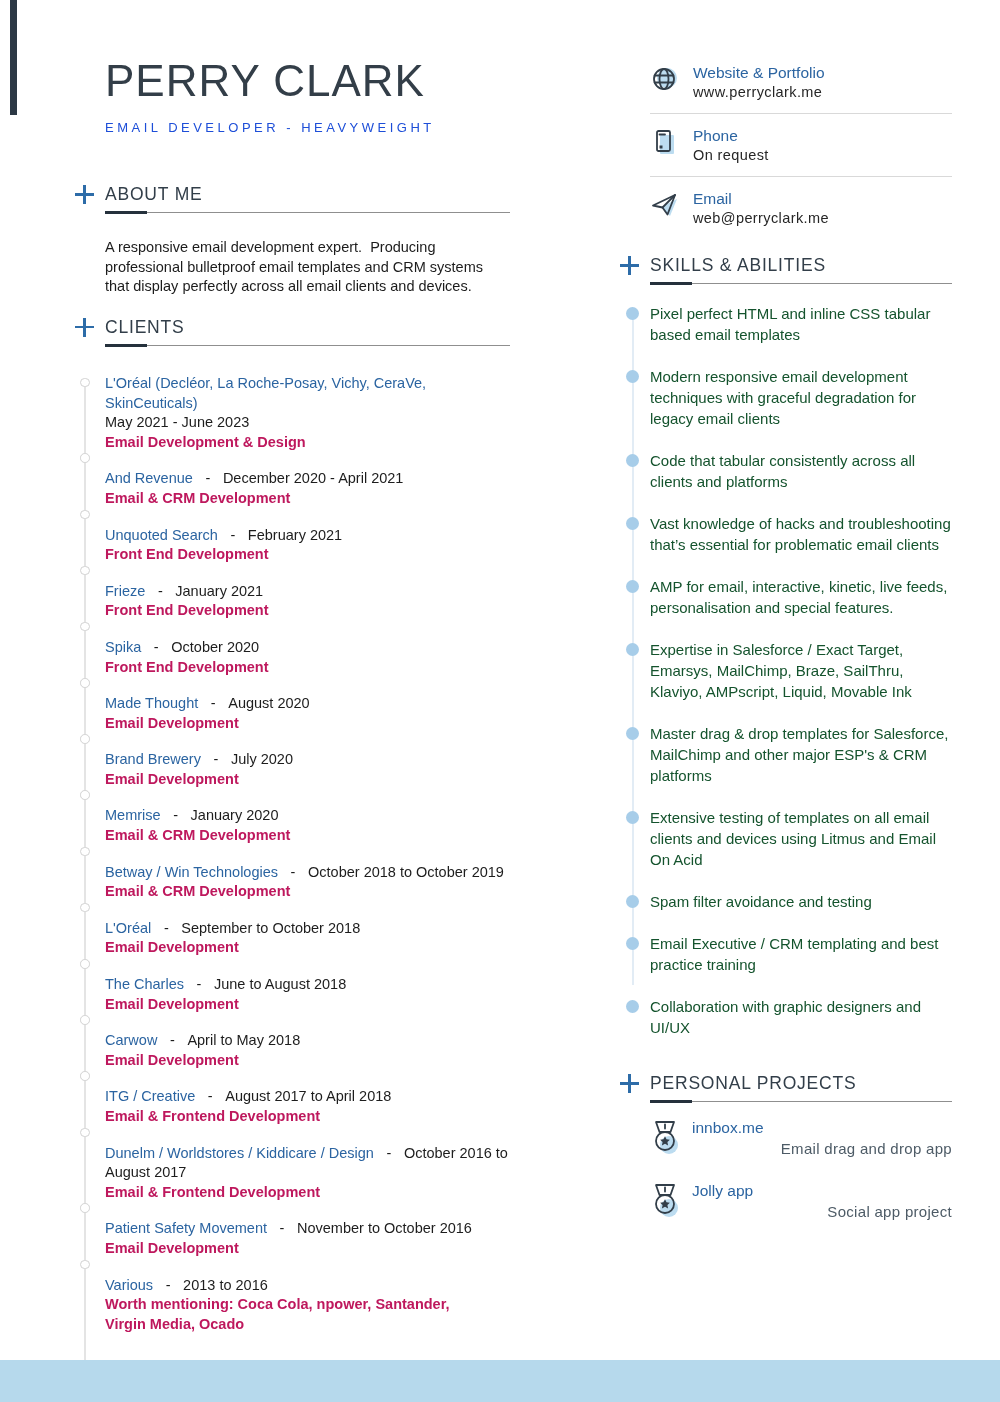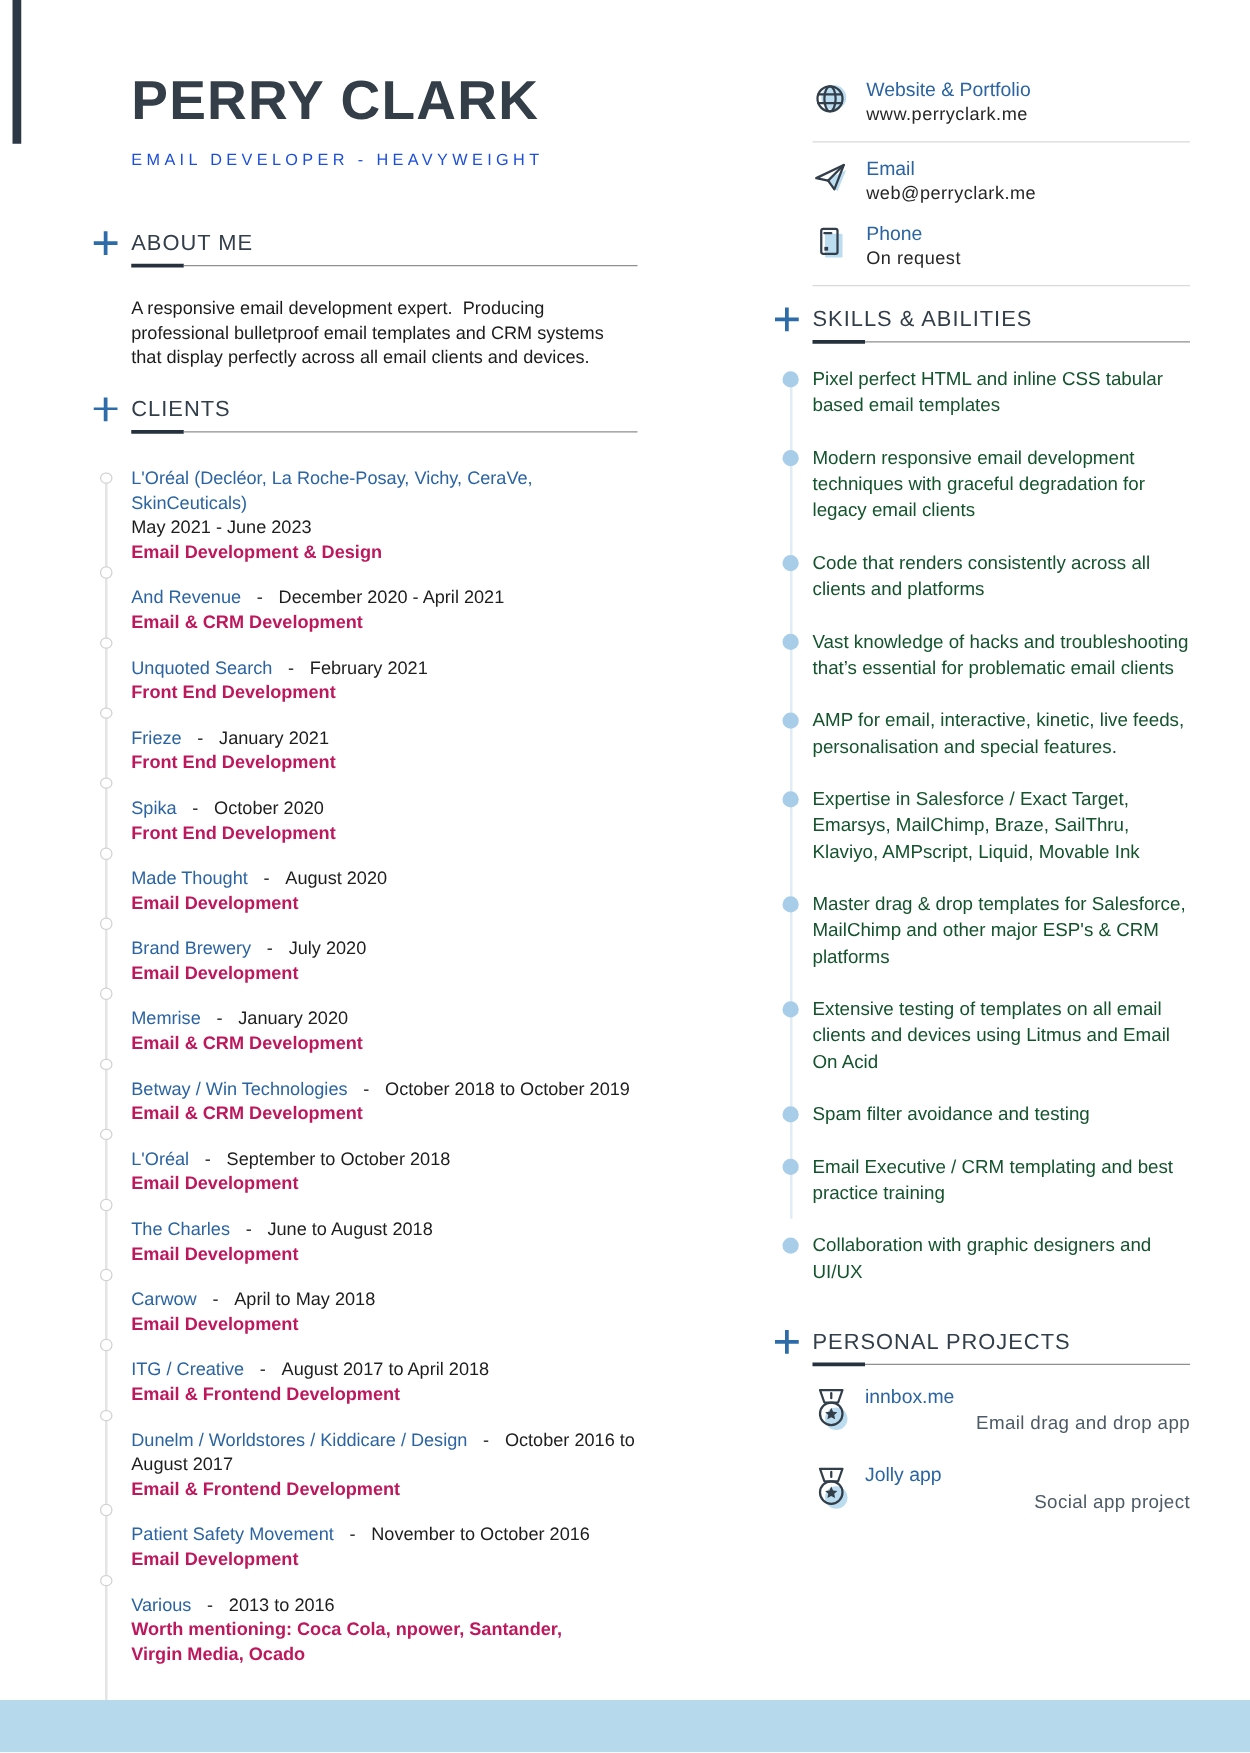--- a/index.html
+++ b/index.html
@@ -9,21 +9,21 @@
 
   
   .corner-bar { position:absolute; left:10px; top:0; width:7px; height:115px; background:#2c3845; }
   .footer-bar { position:absolute; left:0; bottom:0; width:100%; height:42px; background:#b6d9ec; }
 
   
   .left-col  { position:absolute; left:105px; top:40px; width:405px; }
   .right-col { position:absolute; left:650px; top:40px; width:302px; }
 
   
-  .name { font-size:44px; font-weight:bold; letter-spacing:1px; color:#333e48; margin-top:18px; line-height:1.05; }
+  .name { font-size:44px; font-weight:normal; letter-spacing:1px; color:#333e48; margin-top:18px; line-height:1.05; }
   .subtitle { margin-top:16px; font-size:13px; letter-spacing:3.5px; color:#1d4ed8; }
 
   
   .sec-head { position:relative; margin-top:49px; }
   .sec-head.tight { margin-top:20px; }
   .sec-title { font-size:17.5px; letter-spacing:0.8px; color:#323e49; line-height:21px; }
   .plus { position:absolute; left:-30px; top:1px; width:19px; height:19px; }
   .plus::before { content:""; position:absolute; left:0; right:0; top:8px; height:2.5px; background:#2d6ca8; }
   .plus::after  { content:""; position:absolute; left:8px; top:0; bottom:0; width:2.5px; background:#2d6ca8; }
   .rule { position:relative; height:3px; margin-top:6px; }
@@ -237,43 +237,43 @@
               <circle class="accent" cx="16" cy="13" r="10"></circle>
               <circle class="stroke" cx="13" cy="14" r="10"></circle>
               <ellipse class="stroke" cx="13" cy="14" rx="4.5" ry="10"></ellipse>
               <line class="stroke" x1="3.6" y1="10.5" x2="22.4" y2="10.5"></line>
               <line class="stroke" x1="3.6" y1="17.5" x2="22.4" y2="17.5"></line>
             </svg>
         </span>
         <div class="c-label">Website &amp; Portfolio</div>
         <div class="c-value">www.perryclark.me</div>
       </div>
-      <div class="contact-row">
-        <span class="c-icon">
-          <svg viewBox="0 0 28 28">
-              <path class="accent" d="M10 16 L26 8 L19 25 Z"></path>
-              <path class="stroke" d="M2 14.5 L24 4 L16.5 23.5 L11.5 16.5 Z" fill="#ffffff"></path>
-              <path class="stroke" d="M24 4 L11.5 16.5"></path>
-            </svg>
-        </span>
-        <div class="c-label">Email</div>
-        <div class="c-value">web@perryclark.me</div>
-      </div>
       <div class="contact-row divided">
         <span class="c-icon">
           <svg viewBox="0 0 28 28">
               <rect class="accent" x="9" y="7" width="14" height="19" rx="1"></rect>
               <rect class="stroke" x="6" y="3" width="13" height="20" rx="1.5" fill="#ffffff"></rect>
               <line class="stroke" x1="8.5" y1="6.5" x2="14" y2="6.5"></line>
               <rect class="darkfill" x="8.5" y="17.5" width="3" height="3"></rect>
             </svg>
         </span>
         <div class="c-label">Phone</div>
         <div class="c-value">On request</div>
       </div>
+      <div class="contact-row">
+        <span class="c-icon">
+          <svg viewBox="0 0 28 28">
+              <path class="accent" d="M10 16 L26 8 L19 25 Z"></path>
+              <path class="stroke" d="M2 14.5 L24 4 L16.5 23.5 L11.5 16.5 Z" fill="#ffffff"></path>
+              <path class="stroke" d="M24 4 L11.5 16.5"></path>
+            </svg>
+        </span>
+        <div class="c-label">Email</div>
+        <div class="c-value">web@perryclark.me</div>
+      </div>
     </div>
 
     <div class="sec-head" style="margin-top:16px;">
       <span class="plus"></span>
       <span class="sec-title">SKILLS &amp; ABILITIES</span>
     </div>
     <div class="rule"></div>
 
     <ul class="skills-list" id="skills-list">
       <div class="skills-line"></div>
@@ -283,21 +283,21 @@
     <span class="skill-text">Pixel perfect HTML and inline CSS tabular based email templates</span>
   </li>
 
   <li class="skill">
     <span class="bullet"></span>
     <span class="skill-text">Modern responsive email development techniques with graceful degradation for legacy email clients</span>
   </li>
 
   <li class="skill">
     <span class="bullet"></span>
-    <span class="skill-text">Code that renders consistently across all clients and platforms</span>
+    <span class="skill-text">Code that tabular consistently across all clients and platforms</span>
   </li>
 
   <li class="skill">
     <span class="bullet"></span>
     <span class="skill-text">Vast knowledge of hacks and troubleshooting that’s essential for problematic email clients</span>
   </li>
 
   <li class="skill">
     <span class="bullet"></span>
     <span class="skill-text">AMP for email, interactive, kinetic, live feeds, personalisation and special features.</span>

